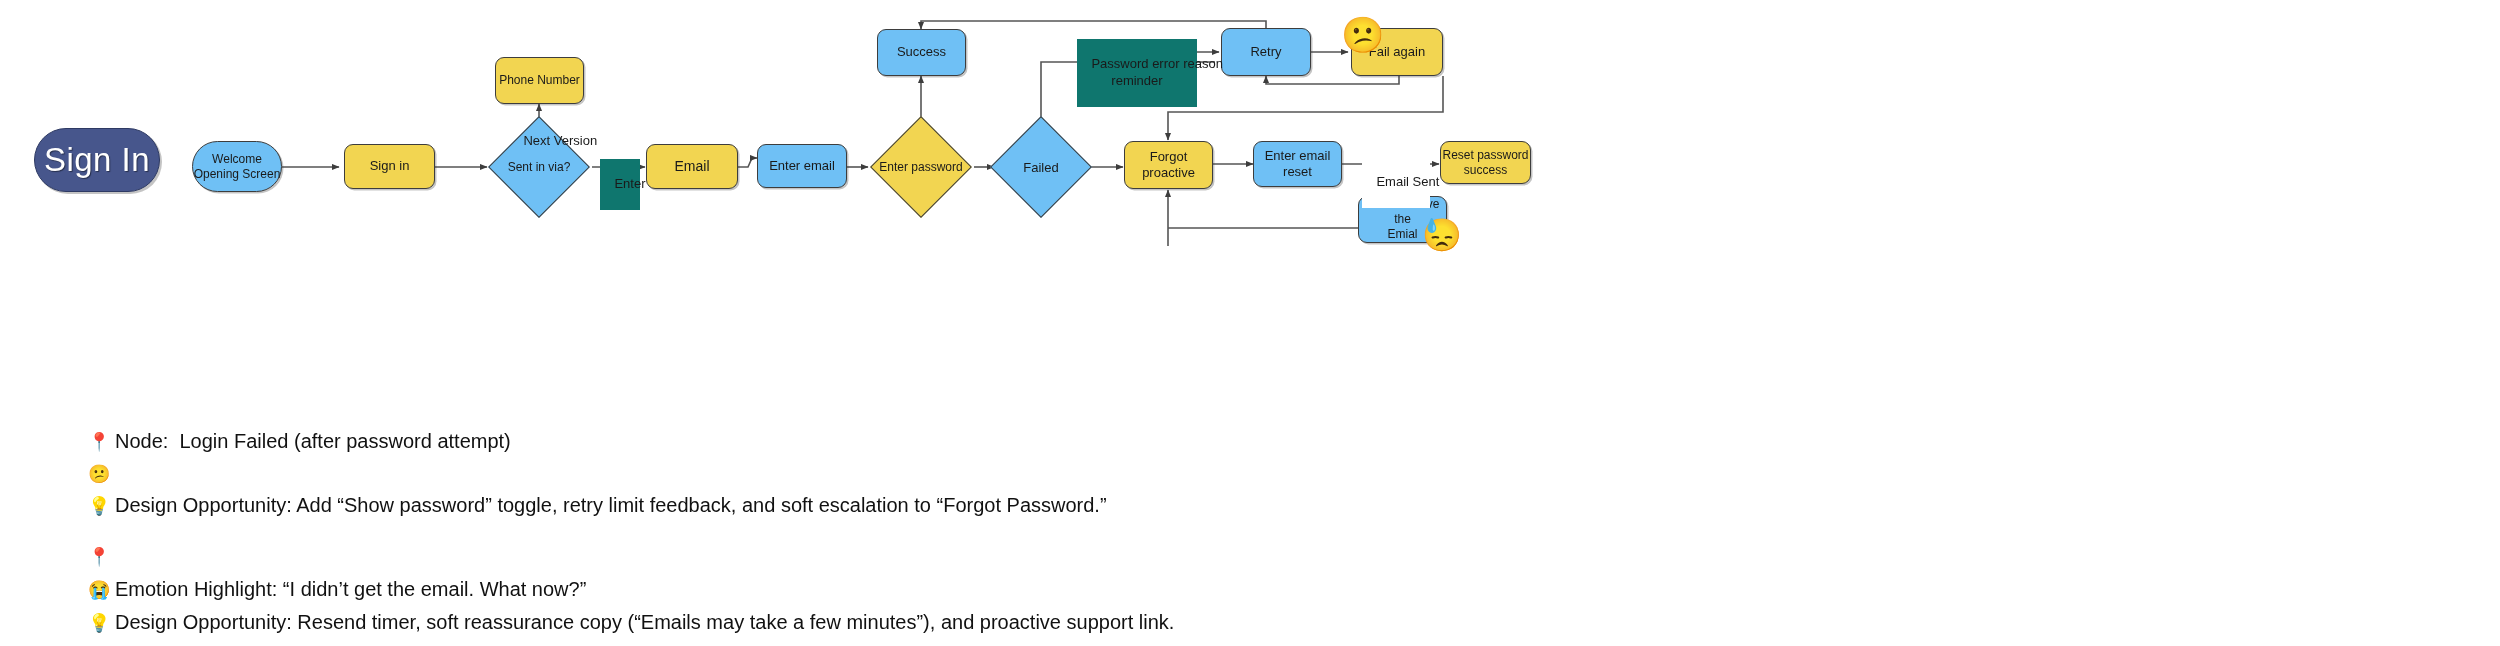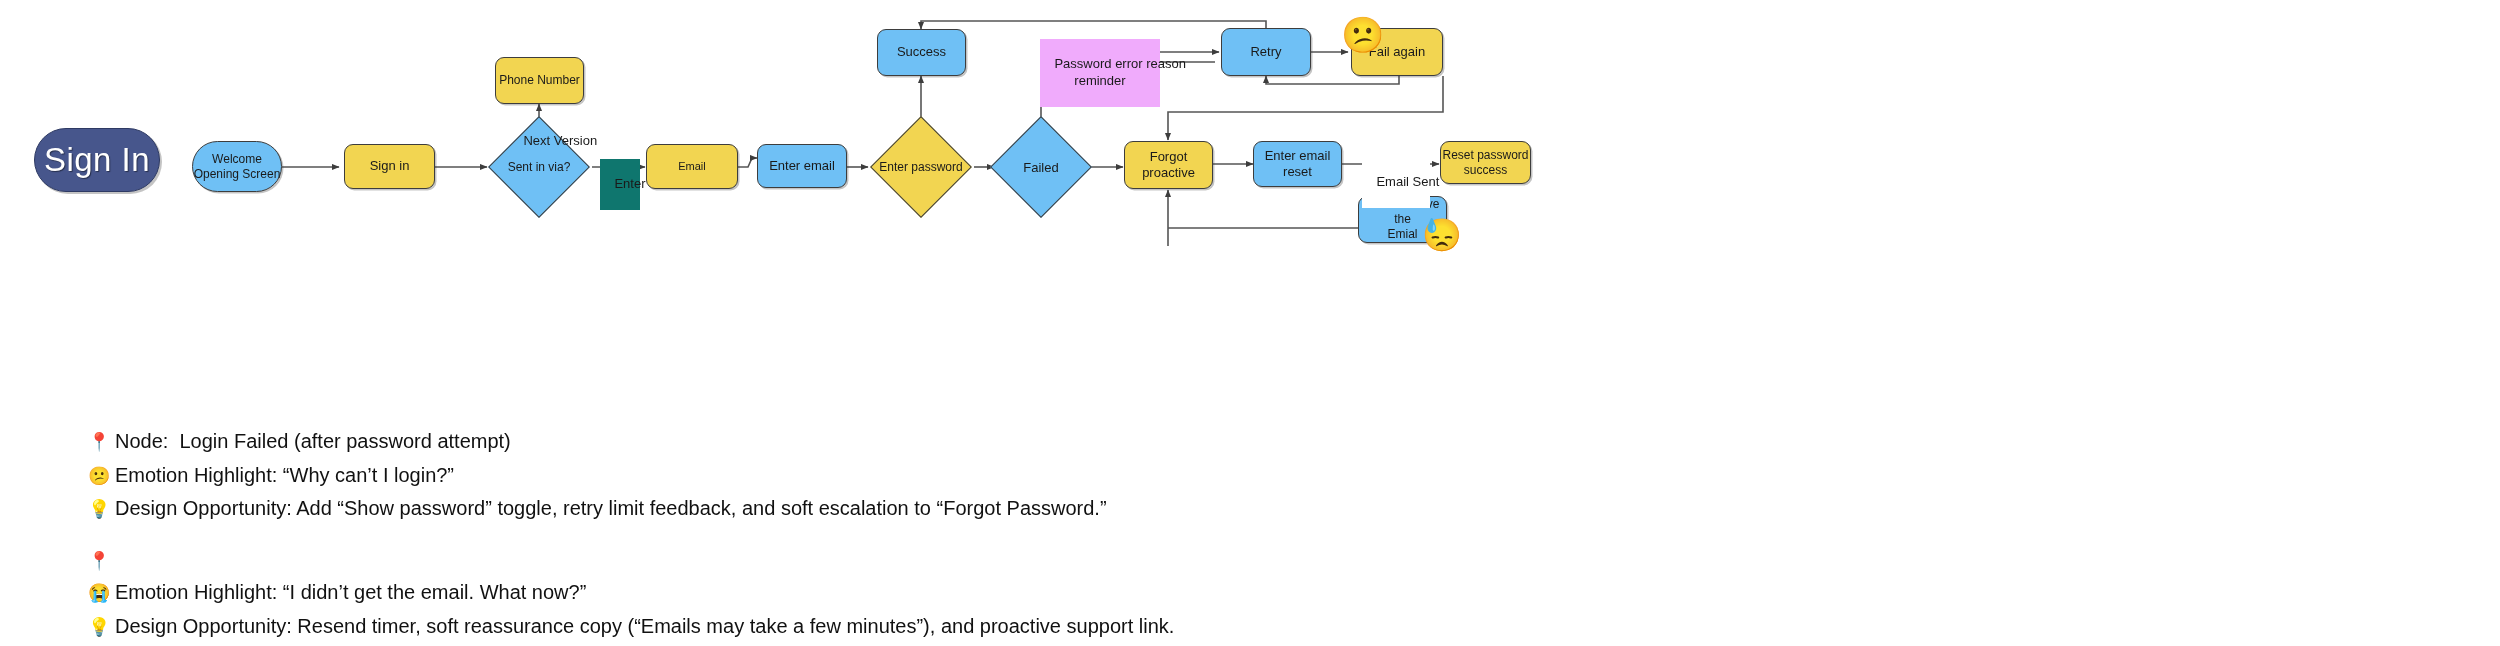--- a/index.html
+++ b/index.html
@@ -158,21 +158,21 @@
 
   <div class="diamond" style="left:503px; top:148px; width:72px; height:72px; margin-left:-0px; margin-top:-17px;">
     <div class="dshape" style="background:#6FC0F5;"></div>
     <div class="dlabel" style="font-size:12px;">Sent in via?</div>
   </div>
 
   <div class="node box yellow" style="left:495px; top:57px; width:89px; height:47px; font-size:12px;">
     <span>Phone Number</span>
   </div>
 
-  <div class="node box yellow" style="left:646px; top:144px; width:92px; height:45px; font-size:11px;">
+  <div class="node box yellow" style="left:646px; top:144px; width:92px; height:45px; font-size:14px;">
     <span>Email</span>
   </div>
 
   <div class="node box blue" style="left:757px; top:144px; width:90px; height:44px; font-size:13px;">
     <span>Enter email</span>
   </div>
 
   <div class="diamond" style="left:885px; top:148px; width:72px; height:72px; margin-top:-17px;">
     <div class="dshape" style="background:#F2D551;"></div>
     <div class="dlabel" style="font-size:12px;">Enter password</div>
@@ -217,38 +217,37 @@
   <div class="emoji" style="left:1422px; top:219px; font-size:32px;">
     <span>😓</span>
   </div>
 
   <div class="elabel" style="left:509px; top:116px; width:62px;">
     <span>Next Version</span>
   </div>
   <div class="elabel" style="left:600px; top:159px; width:40px; background:#0f766e;">
     <span>Enter</span>
   </div>
-  <div class="elabel" style="left:1040px; top:39px; width:120px; background:#f0abfc;">
+  <div class="elabel" style="left:1077px; top:39px; width:120px; background:#0f766e;">
     <span>Password error reason
 reminder</span>
   </div>
   <div class="elabel" style="left:1362px; top:157px; width:68px; background:#fff;">
     <span>Email Sent</span>
   </div>
 
   <div class="annotations">
 
     <div class="ann-block">
       <div class="ann-line">
         <span class="ann-ico">📍</span>
         <span>Node:  Login Failed (after password attempt)</span>
       </div>
       <div class="ann-line">
         <span class="ann-ico">😕</span>
-        <span>Emotion Highlight: “Why can’t I login?”</span>
       </div>
       <div class="ann-line">
         <span class="ann-ico">💡</span>
         <span>Design Opportunity: Add “Show password” toggle, retry limit feedback, and soft escalation to “Forgot Password.”</span>
       </div>
     </div>
 
     <div class="ann-block">
       <div class="ann-line">
         <span class="ann-ico">📍</span>

